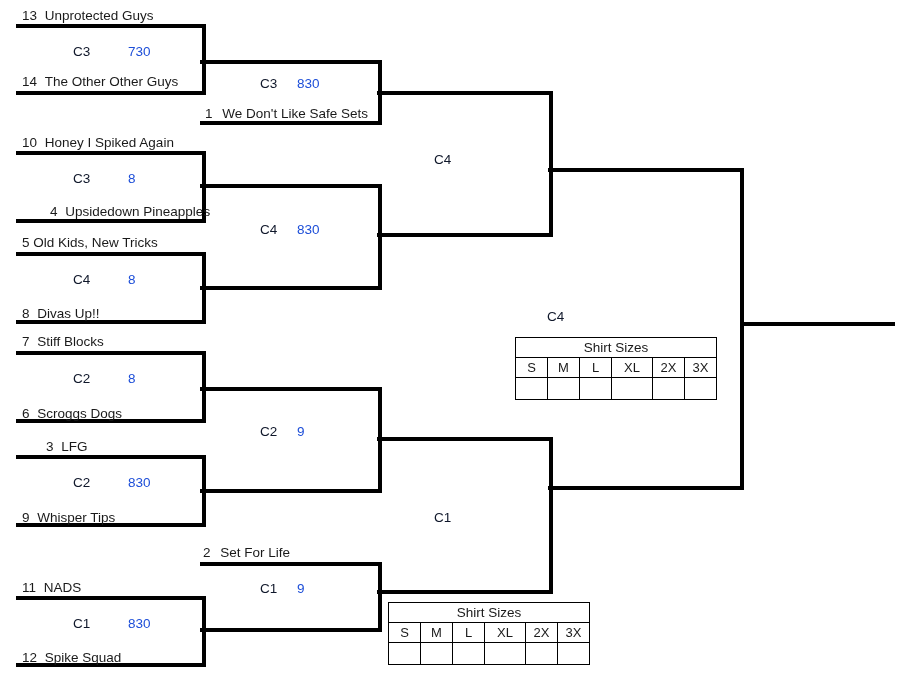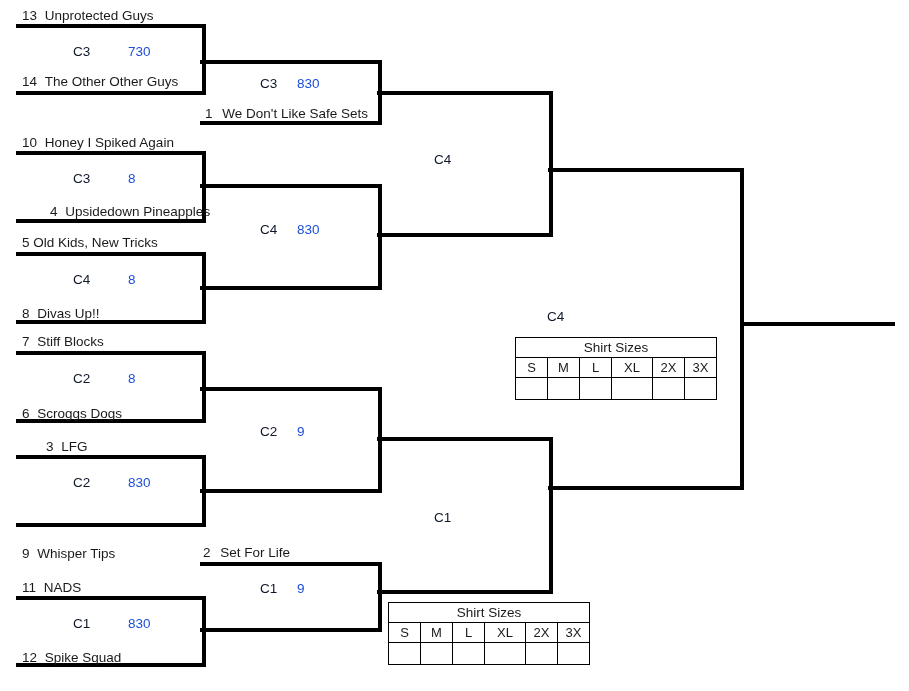--- a/index.html
+++ b/index.html
@@ -149,21 +149,21 @@
     <span class="seed-num">3</span>
     <span class="seed-name" style="margin-left: 4px;">LFG</span>
   </div>
   <div class="ln ln-h" style="left:16px; top:455px; width:190px;"></div>
   <div class="ln ln-v" style="left:202px; top:455px; height:72px;"></div>
   <div class="ln ln-h" style="left:16px; top:523px; width:190px;"></div>
   <div class="court" style="left:73px; top:475px;">C2</div>
   <div class="score" style="left:128px; top:475px;">830</div>
   <div class="seed-line" style="left:22px; top:510px;">
     <span class="seed-num">9</span>
-    <span class="seed-name" style="margin-left: 4px; margin-top: 36px;">Whisper Tips</span>
+    <span class="seed-name" style="margin-left: 4px;">Whisper Tips</span>
   </div>
 
   <div class="seed-line" style="left:22px; top:580px;">
     <span class="seed-num">11</span>
     <span class="seed-name" style="margin-left: 4px;">NADS</span>
   </div>
   <div class="ln ln-h" style="left:16px; top:596px; width:190px;"></div>
   <div class="ln ln-v" style="left:202px; top:596px; height:71px;"></div>
   <div class="ln ln-h" style="left:16px; top:663px; width:190px;"></div>
   <div class="court" style="left:73px; top:616px;">C1</div>

